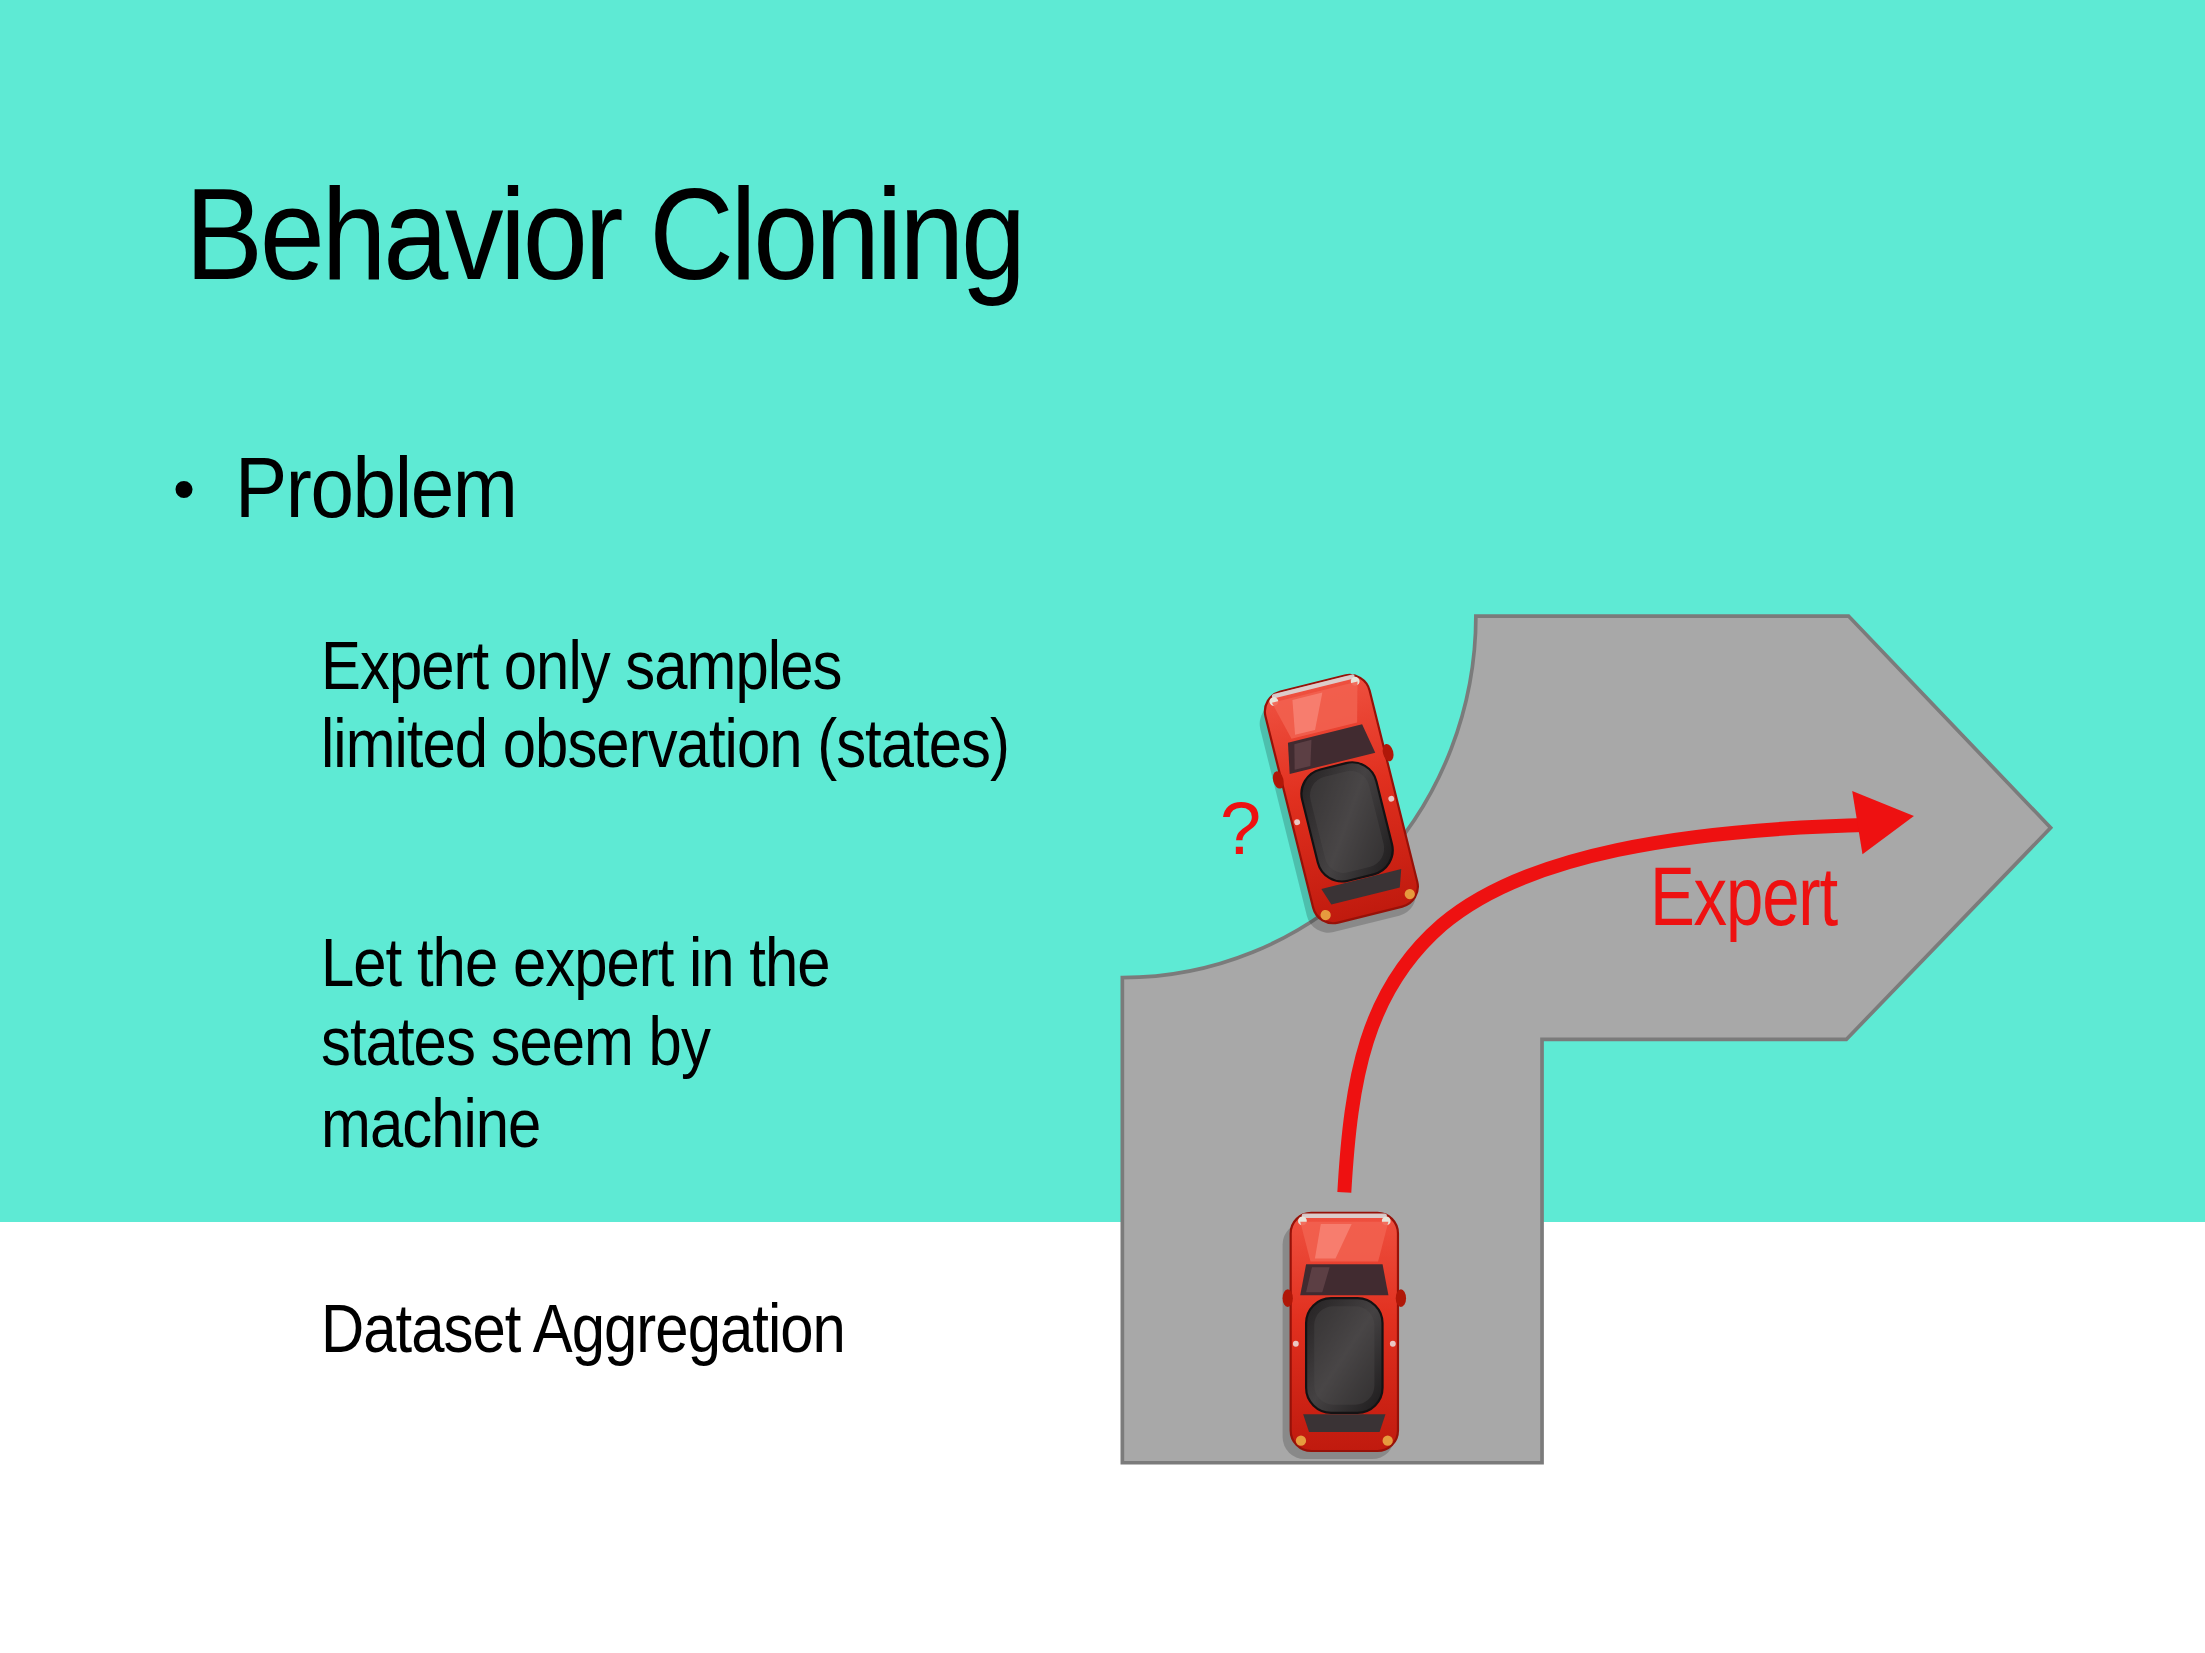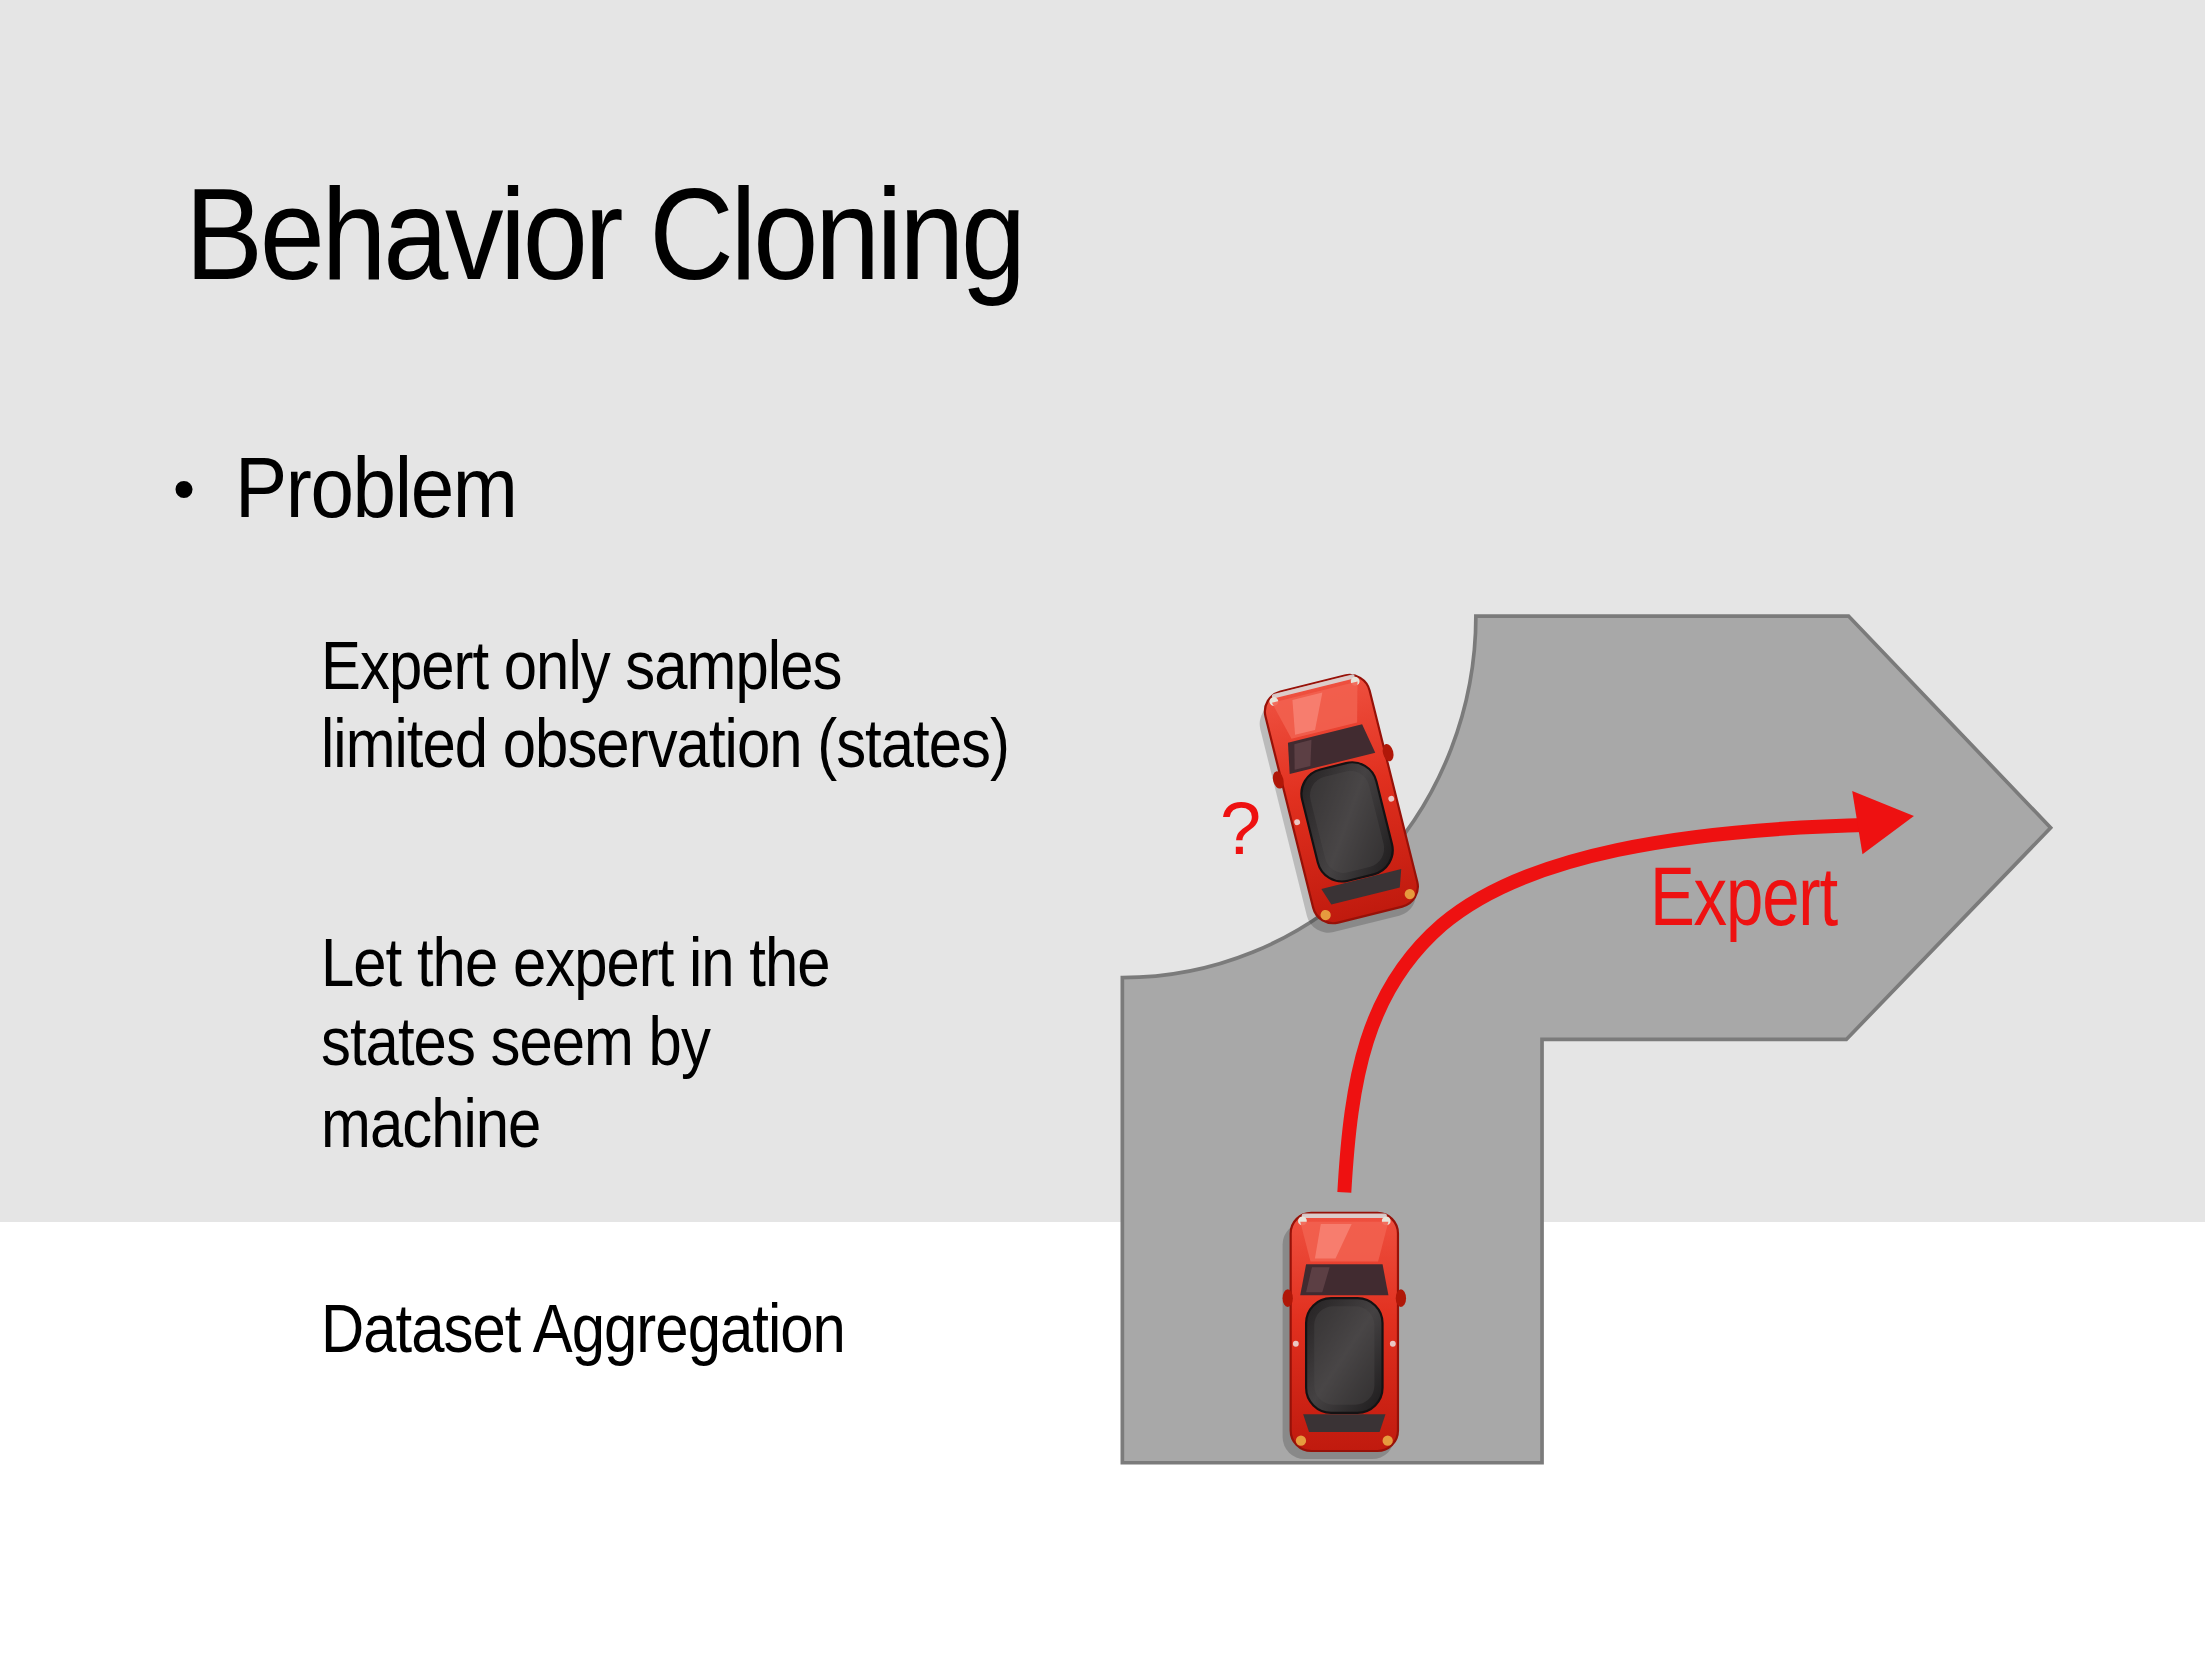--- a/index.html
+++ b/index.html
@@ -6,21 +6,21 @@
   body {
     width: 2205px; height: 1654px;
     background: #ffffff;
     font-family: "Liberation Sans", sans-serif;
     overflow: hidden;
     position: relative;
   }
   #slide {
     position: absolute; left: 0; top: 0;
     width: 2205px; height: 1222px;
-    background: #e5e5e5;
+    background: #5eead4;
   }
   .txt {
     position: absolute;
     color: #000000;
     line-height: 1;
     white-space: nowrap;
     transform-origin: 0 0;
   }
   .cond { transform: scaleX(0.88); letter-spacing: -1.1px; }
   .title {

